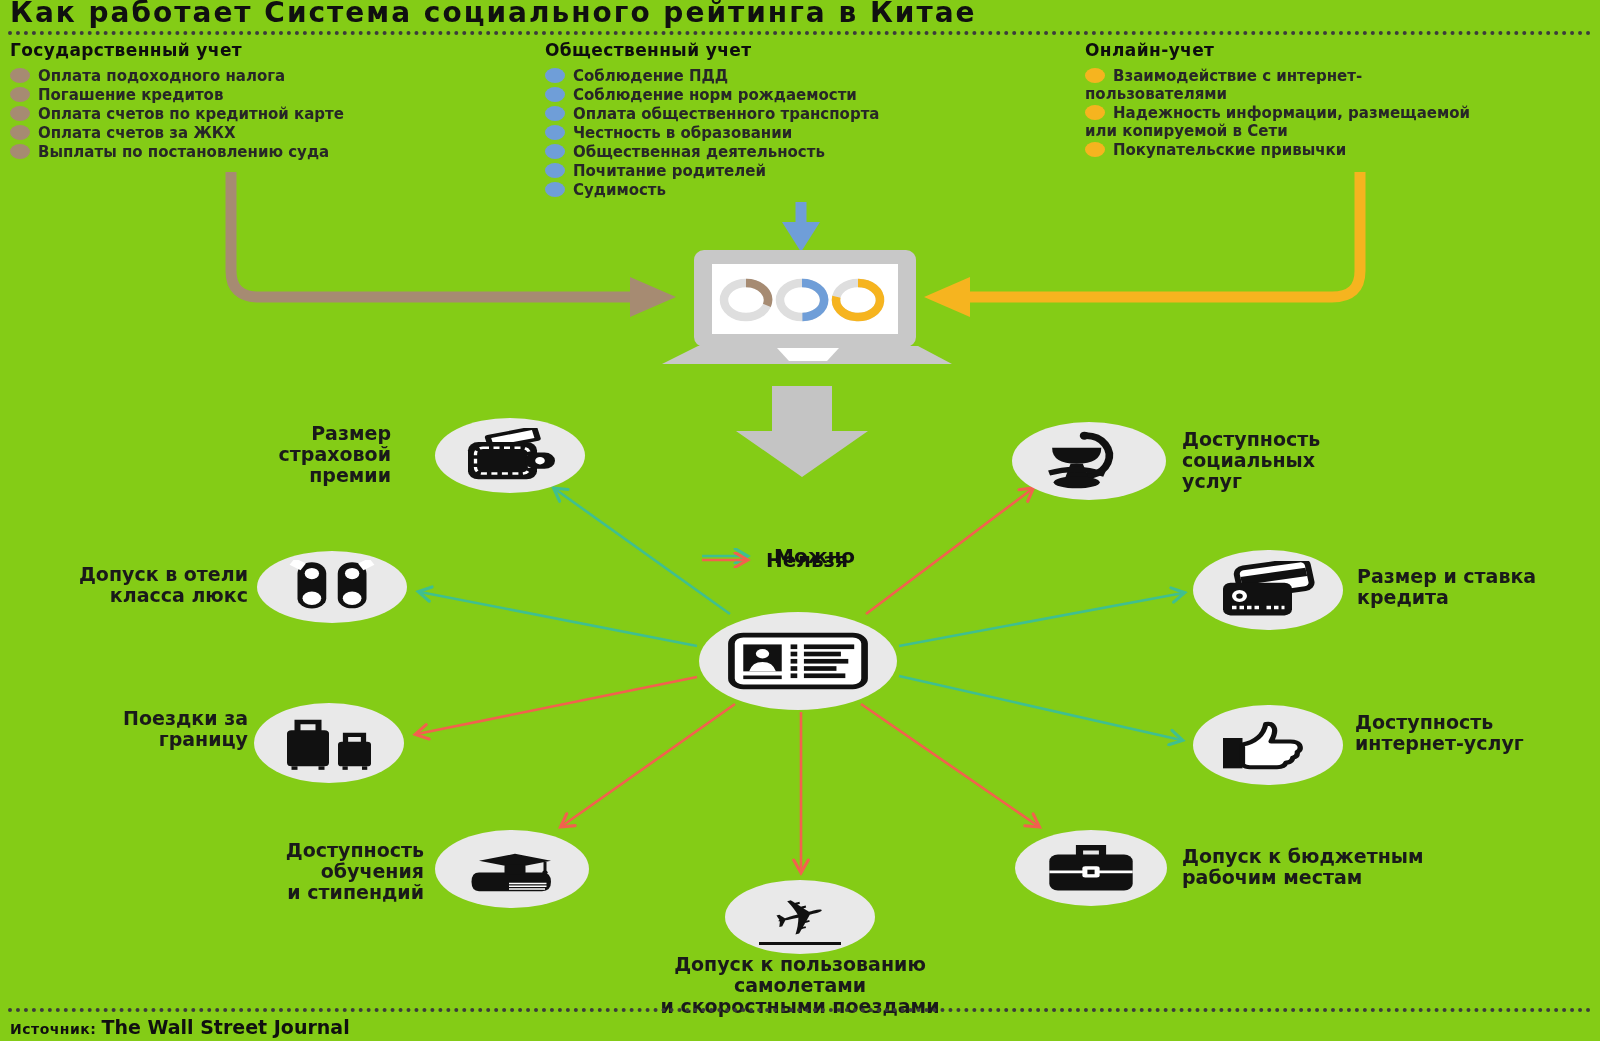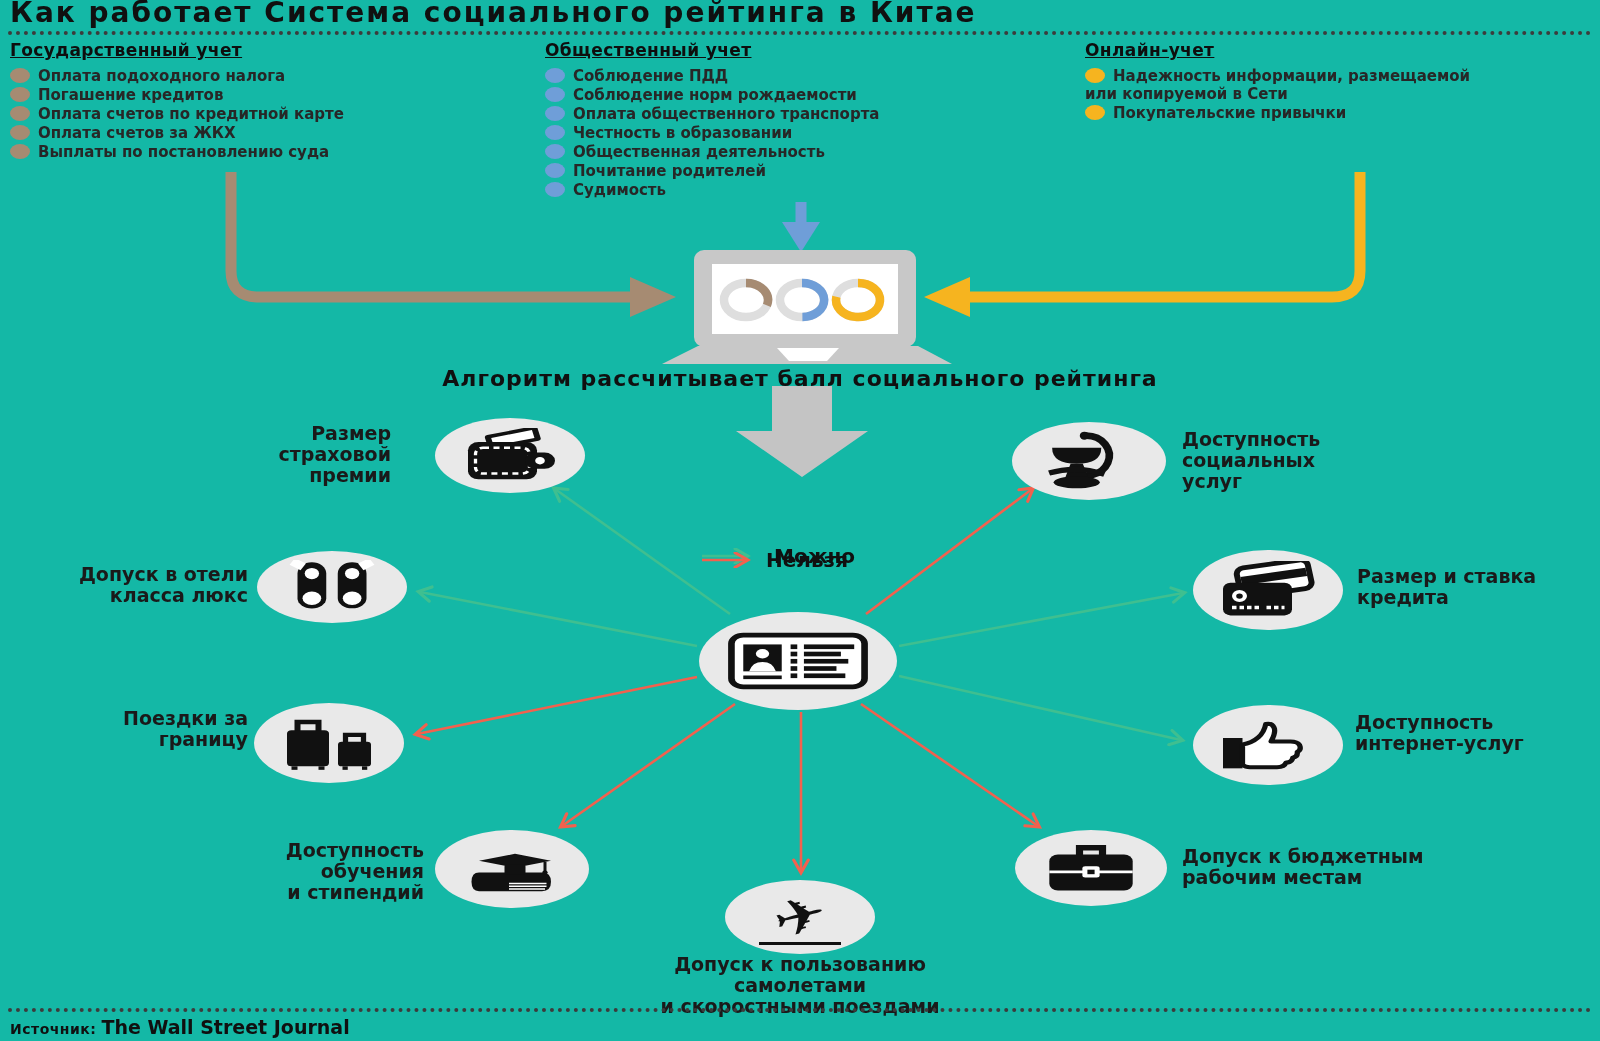--- a/index.html
+++ b/index.html
@@ -1,26 +1,26 @@
 <!DOCTYPE html>
 <html lang="ru"><head>
 <meta charset="utf-8">
 <style>
   html,body{margin:0;padding:0;background:#fff;}
   .canvas{
-    position:relative;width:1600px;height:1041px;background:#14b8a6;
+    position:relative;width:1600px;height:1041px;background:#84cc16;
     font-family:"DejaVu Sans","Liberation Sans",sans-serif;color:#1b1b1b;overflow:hidden;
   }
   .title{position:absolute;left:10px;top:-4px;font-size:28px;font-weight:bold;color:#101010;letter-spacing:2px;white-space:nowrap;}
   .rule{position:absolute;left:8px;right:8px;height:0;border-top:4px dotted #3c3c3c;}
   .rule-top{top:31px;}
   .rule-bottom{top:1008px;}
 
   .col{position:absolute;top:40px;}
-  .col-header{font-size:17px;font-weight:bold;color:#0e0e0e;letter-spacing:.4px;margin:0 0 7px 0;text-decoration:underline;}
+  .col-header{font-size:17px;font-weight:bold;color:#0e0e0e;letter-spacing:.4px;margin:0 0 7px 0;}
   .item{font-size:15px;font-weight:bold;color:#272727;line-height:18px;margin:0 0 1px 0;white-space:pre-line;}
   .bullet{display:inline-block;width:20px;height:15px;border-radius:50%;margin-right:8px;vertical-align:-2px;}
   .b-state{background:#a68b72;}
   .b-public{background:#6f9ed8;}
   .b-online{background:#f6b41f;}
 
   .flow{position:absolute;left:0;top:0;width:1600px;height:1041px;}
 
   .caption{position:absolute;left:300px;width:1000px;top:366px;text-align:center;
     font-size:22px;font-weight:bold;letter-spacing:1px;color:#101010;}
@@ -65,20 +65,22 @@
     <div class="item"><span class="bullet b-public"></span><span>Соблюдение норм рождаемости</span></div>
     <div class="item"><span class="bullet b-public"></span><span>Оплата общественного транспорта</span></div>
     <div class="item"><span class="bullet b-public"></span><span>Честность в образовании</span></div>
     <div class="item"><span class="bullet b-public"></span><span>Общественная деятельность</span></div>
     <div class="item"><span class="bullet b-public"></span><span>Почитание родителей</span></div>
     <div class="item"><span class="bullet b-public"></span><span>Судимость</span></div>
   </div>
 
   <div class="col" style="left:1085px;width:495px;">
     <div class="col-header">Онлайн-учет</div>
+    <div class="item"><span class="bullet b-online"></span><span>Взаимодействие с интернет-
+пользователями</span></div>
     <div class="item"><span class="bullet b-online"></span><span>Надежность информации, размещаемой
 или копируемой в Сети</span></div>
     <div class="item"><span class="bullet b-online"></span><span>Покупательские привычки</span></div>
   </div>
 
   <svg class="flow" viewBox="0 0 1600 1041">
     <defs>
       <marker id="chev-g" viewBox="0 0 10 10" markerWidth="7" markerHeight="7" refX="7.5" refY="5" orient="auto">
         <path d="M1.5 1 L8.5 5 L1.5 9" fill="none" stroke="#3fbf90" stroke-width="1.7" stroke-linecap="round"></path>
       </marker>
@@ -130,21 +132,20 @@
       <line x1="899" y1="646" x2="1183" y2="593" stroke="#3fbf90" marker-end="url(#chev-g)"></line>
       <line x1="899" y1="676" x2="1181" y2="740" stroke="#3fbf90" marker-end="url(#chev-g)"></line>
       <line x1="866" y1="614" x2="1032" y2="489" stroke="#f2614e" marker-end="url(#chev-r)"></line>
       <line x1="697" y1="677" x2="417" y2="734" stroke="#f2614e" marker-end="url(#chev-r)"></line>
       <line x1="735" y1="704" x2="562" y2="826" stroke="#f2614e" marker-end="url(#chev-r)"></line>
       <line x1="861" y1="704" x2="1038" y2="826" stroke="#f2614e" marker-end="url(#chev-r)"></line>
       <line x1="801" y1="712" x2="801" y2="871" stroke="#f2614e" marker-end="url(#chev-r)"></line>
     </g>
   </svg>
 
-  <div class="caption">Алгоритм рассчитывает балл социального рейтинга</div>
 
 
   <div class="legend-row" style="top:545px;gap:8px;">
     <svg width="58" height="16">
       <line x1="2" y1="8" x2="46" y2="8" stroke="#3fbf90" stroke-width="2.6" marker-end="url(#chev-g)"></line>
     </svg>
     <span class="legend-label">Можно</span>
   </div>
   <div class="legend-row" style="top:549px;">
     <svg width="58" height="16">

